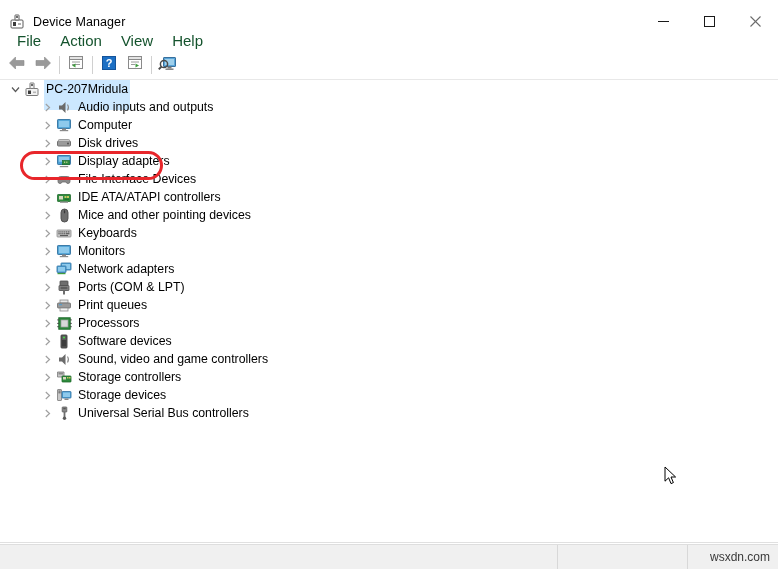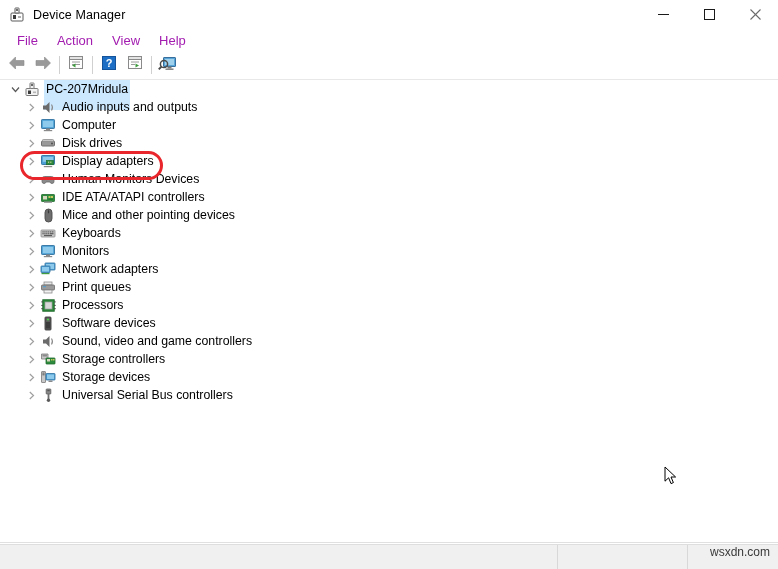--- a/index.html
+++ b/index.html
@@ -18,21 +18,21 @@
     position: relative;
     width: 778px;
     height: 569px;
     background: #ffffff;
     box-sizing: border-box;
   }
 
   
   .titlebar {
     position: absolute;
-    left: 0; top: 0;
+    left: 0; top: 7px;
     width: 778px; height: 29px;
     background: #ffffff;
     display: flex;
     align-items: center;
   }
   .title-icon {
     margin-left: 9px;
     width: 16px; height: 16px;
     position: relative;
   }
@@ -67,22 +67,22 @@
     position: absolute;
     left: 0; top: 29px;
     width: 778px; height: 22px;
     background: #ffffff;
     display: flex;
     align-items: center;
     padding-left: 9px;
     box-sizing: border-box;
   }
   .menu-item {
-    font-size: 13px;
-    color: #a21caf;
+    font-size: 15px;
+    color: #14532d;
     padding: 2px 9px 2px 8px;
     margin-right: 2px;
     white-space: nowrap;
   }
 
   
   .toolbar {
     position: absolute;
     left: 0; top: 51px;
     width: 778px; height: 28px;
@@ -121,21 +121,21 @@
   .tree-row {
     position: relative;
     height: 18px;
     display: flex;
     align-items: center;
     font-size: 12.3px;
     color: #000000;
     white-space: nowrap;
   }
   .tree-row.root { padding-left: 8px; }
-  .tree-row.child { padding-left: 24px; }
+  .tree-row.child { padding-left: 24px; margin-left: 16px; }
   .chevron {
     width: 15px;
     display: flex;
     align-items: center;
     justify-content: center;
     flex: 0 0 15px;
   }
   .chevron svg { display: block; }
   .node-icon {
     width: 18px; height: 16px;
@@ -187,20 +187,21 @@
     height: 25px;
     border-right: 1px solid #d8d8d8;
     box-sizing: border-box;
   }
   .status-seg-1 { width: 558px; }
   .status-seg-2 { width: 130px; }
   .status-seg-3 {
     flex: 1;
     border-right: none;
     display: flex;
+    align-items: center;
     justify-content: flex-end;
     padding-right: 8px;
   }
   .watermark {
     font-size: 12px;
     color: #3a3a3a;
     font-family: "Liberation Sans", sans-serif;
   }
   .panel-bottom-line {
     position: absolute;
@@ -411,21 +412,21 @@
       </span>
       <span class="node-icon">
         <svg width="16" height="13" viewBox="0 0 16 13">
           <path d="M2 6 Q2 3.5 4.5 3.5 L11.5 3.5 Q14 3.5 14 6 L14 8.5 Q14 10.5 12 10.5 Q10.5 10.5 10 9 L6 9 Q5.5 10.5 4 10.5 Q2 10.5 2 8.5 Z" fill="#8a8a8a" stroke="#6a6a6a" stroke-width="0.8"></path>
           <rect x="4" y="5.3" width="1.3" height="1.3" fill="#3c3c3c"></rect>
           <rect x="6.2" y="5.3" width="1.3" height="1.3" fill="#3c3c3c"></rect>
           <rect x="8.4" y="5.3" width="1.3" height="1.3" fill="#3c3c3c"></rect>
           <rect x="10.6" y="5.3" width="1.3" height="1.3" fill="#3c3c3c"></rect>
         </svg>
       </span>
-      <span class="node-label">Human Monitors Devices</span>
+      <span class="node-label">File Interface Devices</span>
     </div>
 
     <div class="tree-row child">
       <span class="chevron">
         <svg width="9" height="9" viewBox="0 0 9 9">
             <path d="M2.8 1 L6.5 4.5 L2.8 8" fill="none" stroke="#a0a0a0" stroke-width="1.2"></path>
           </svg>
       </span>
       <span class="node-icon">
         <svg width="16" height="13" viewBox="0 0 16 13">
@@ -510,20 +511,37 @@
           <rect x="5" y="1" width="10" height="7" rx="0.6" fill="#4a9fd4" stroke="#3c7ba8" stroke-width="0.9"></rect>
           <rect x="6" y="2" width="8" height="5" fill="#8ecaec"></rect>
           <rect x="1" y="4" width="9" height="6.5" rx="0.6" fill="#4a9fd4" stroke="#3c7ba8" stroke-width="0.9"></rect>
           <rect x="2" y="5" width="7" height="4.5" fill="#8ecaec"></rect>
           <rect x="1.5" y="11" width="8" height="1.2" fill="#3f9d3f"></rect>
         </svg>
       </span>
       <span class="node-label">Network adapters</span>
     </div>
 
+    <div class="tree-row child">
+      <span class="chevron">
+        <svg width="9" height="9" viewBox="0 0 9 9">
+            <path d="M2.8 1 L6.5 4.5 L2.8 8" fill="none" stroke="#a0a0a0" stroke-width="1.2"></path>
+          </svg>
+      </span>
+      <span class="node-icon">
+        <svg width="14" height="15" viewBox="0 0 14 15">
+          <rect x="3" y="1" width="8" height="4.5" rx="0.6" fill="#6e6e6e" stroke="#4a4a4a" stroke-width="0.8"></rect>
+          <rect x="2" y="5.5" width="10" height="5" rx="0.6" fill="#8a8a8a" stroke="#4a4a4a" stroke-width="0.8"></rect>
+          <rect x="3.5" y="6.8" width="7" height="0.9" fill="#4a4a4a"></rect>
+          <rect x="3.5" y="8.3" width="7" height="0.9" fill="#4a4a4a"></rect>
+          <rect x="6" y="10.5" width="2" height="4" fill="#6e6e6e"></rect>
+        </svg>
+      </span>
+      <span class="node-label">Ports (COM &amp; LPT)</span>
+    </div>
 
     <div class="tree-row child">
       <span class="chevron">
         <svg width="9" height="9" viewBox="0 0 9 9">
             <path d="M2.8 1 L6.5 4.5 L2.8 8" fill="none" stroke="#a0a0a0" stroke-width="1.2"></path>
           </svg>
       </span>
       <span class="node-icon">
         <svg width="16" height="13" viewBox="0 0 16 13">
           <rect x="4" y="1" width="8" height="3" fill="#e8e8e8" stroke="#8a8a8a" stroke-width="0.8"></rect>

